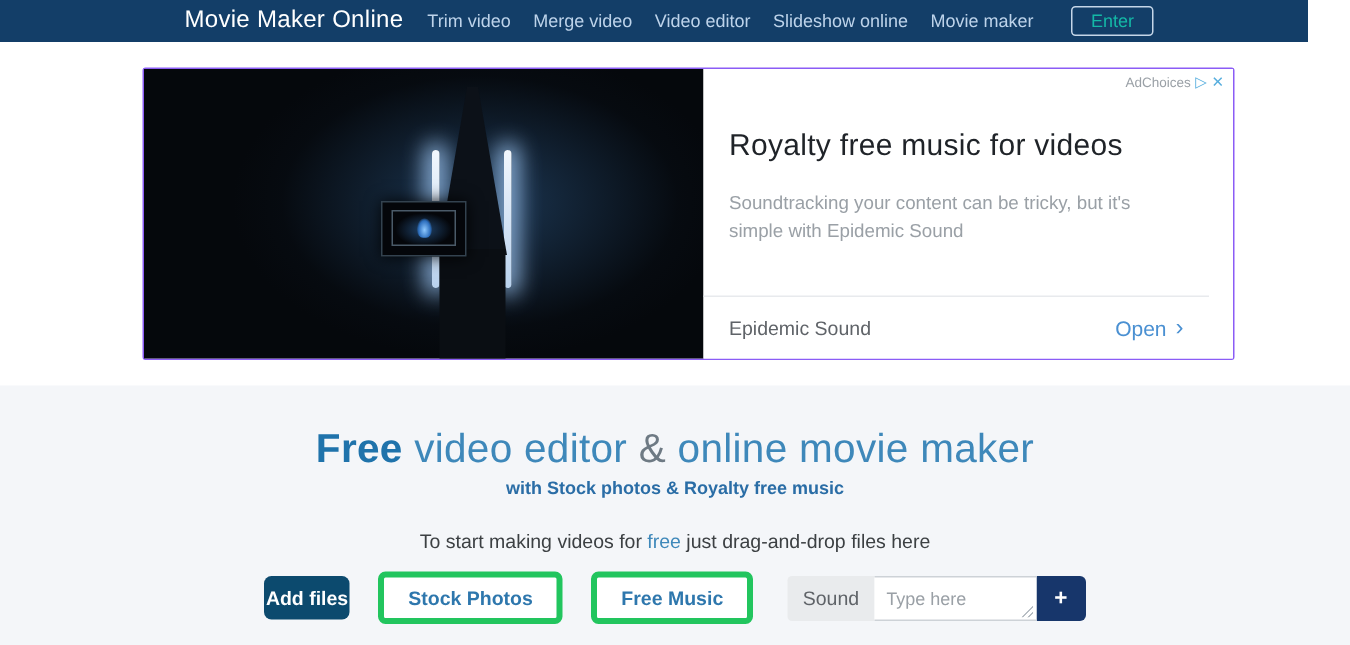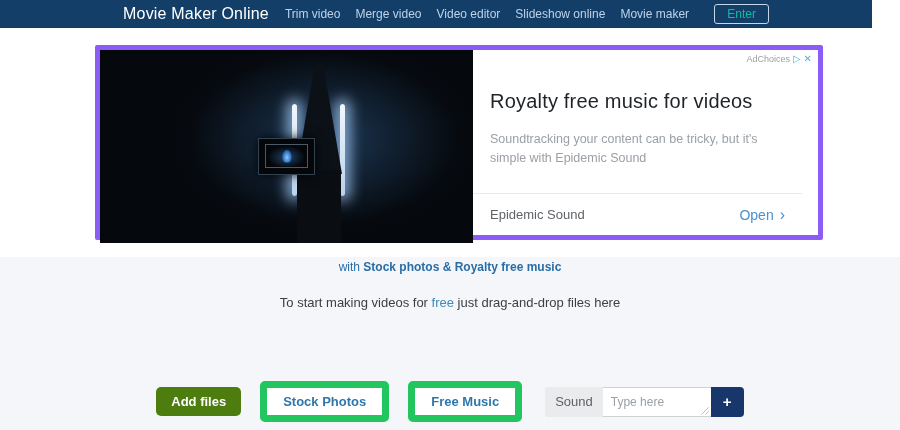--- a/index.html
+++ b/index.html
@@ -28,21 +28,21 @@
   .enter-btn {
     position:absolute; right:103px; top:4px;
     background:transparent; color:#14b8a6;
     border:1px solid #c5d6e8; border-radius:3px;
     font-size:12px; padding:2px 12px; cursor:pointer;
     font-family:"Liberation Sans", sans-serif;
   }
   
   .banner {
     position:absolute; left:95px; top:45px; width:728px; height:195px;
-    background:#ffffff; border:5px solid #8b5cf6; border-radius:2px;
+    background:#ffffff; border:1px solid #8b5cf6; border-radius:2px;
     display:flex;
   }
   .video-thumb {
     position:relative; width:373px; height:193px; background:#05080c;
     overflow:hidden; flex:none;
   }
   .video-glow {
     position:absolute; left:0; top:0; right:0; bottom:0;
     background:radial-gradient(ellipse 220px 140px at 60% 46%, rgba(52,104,158,.50), rgba(14,26,40,.15) 60%, transparent 75%);
   }
@@ -102,35 +102,35 @@
   
   .hero {
     position:absolute; left:0; top:257px; width:900px; height:173px;
     background:#f4f6f9; text-align:center;
   }
   .hero-title { margin-top:27px; font-size:27px; letter-spacing:.2px; }
   .hero-title .t-free { color:#1f73ab; font-weight:700; }
   .hero-title .t-blue { color:#3e88ba; font-weight:400; }
   .hero-title .t-amp  { color:#6e7a84; font-weight:400; }
   .hero-sub { margin-top:3px; font-size:12px; color:#2a6da6; }
-  .hero-sub .s-with { font-weight:400; }
+  .hero-sub .s-with { font-weight:700; }
   .hero-sub .s-bold { font-weight:700; }
   .hero-instruction { margin-top:21px; font-size:13px; color:#3c4043; }
   .hero-instruction .free-hl { color:#3e88ba; }
   .actions {
     position:absolute; left:0; right:0; top:124px;
     display:flex; justify-content:center; align-items:center; gap:19px;
   }
   .btn-primary {
-    background:#4d7c0f; color:#ffffff; border:none; border-radius:5px;
-    font-size:13px; font-weight:600; padding:7px 15px; cursor:pointer;
+    background:#0c4a6e; color:#ffffff; border:none; border-radius:5px;
+    font-size:13px; font-weight:600; padding:7px 1px; cursor:pointer;
     font-family:"Liberation Sans", sans-serif;
   }
   .btn-outline {
-    background:#ffffff; color:#2e77ad; border:7px solid #22c55e; border-radius:5px;
+    background:#ffffff; color:#2e77ad; border:4px solid #22c55e; border-radius:5px;
     font-size:13px; font-weight:700; padding:6px 16px; cursor:pointer;
     font-family:"Liberation Sans", sans-serif;
   }
   .text-group { display:flex; align-items:stretch; height:30px; margin-left:4px; }
   .text-label {
     background:#e9ebed; color:#5f6368; font-size:13px;
     display:flex; align-items:center; padding:0 10px;
     border-radius:3px 0 0 3px;
   }
   .text-input {
@@ -192,20 +192,23 @@
       <span class="ad-advertiser">Epidemic Sound</span>
       <span class="ad-cta">
         <span class="cta-label">Open</span>
         <span class="chev">›</span>
       </span>
     </div>
   </div>
 </div>
 
 <div class="hero">
+  <div class="hero-title">
+    <span class="t-free">Free</span><span class="t-blue"> video editor </span><span class="t-amp">&amp;</span><span class="t-blue"> online movie maker</span>
+  </div>
   <div class="hero-sub">
     <span class="s-with">with </span><span class="s-bold">Stock photos &amp; Royalty free music</span>
   </div>
   <div class="hero-instruction">
     <span>To start making videos for </span><span class="free-hl">free</span><span> just drag-and-drop files here</span>
   </div>
   <div class="actions">
     <button class="btn-primary">Add files</button>
     <button class="btn-outline">Stock Photos</button>
     <button class="btn-outline">Free Music</button>

